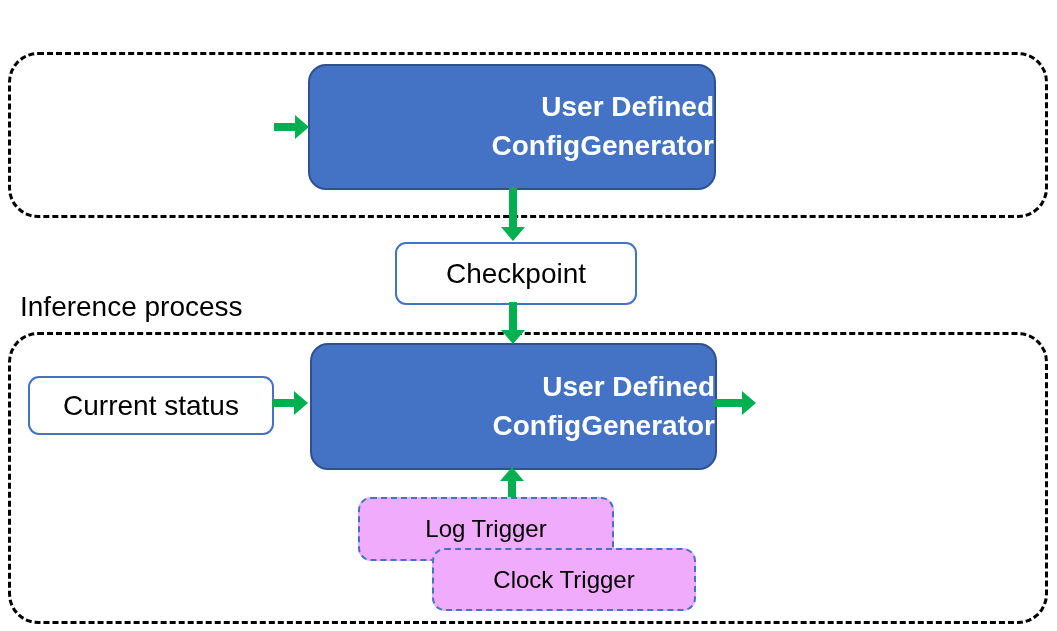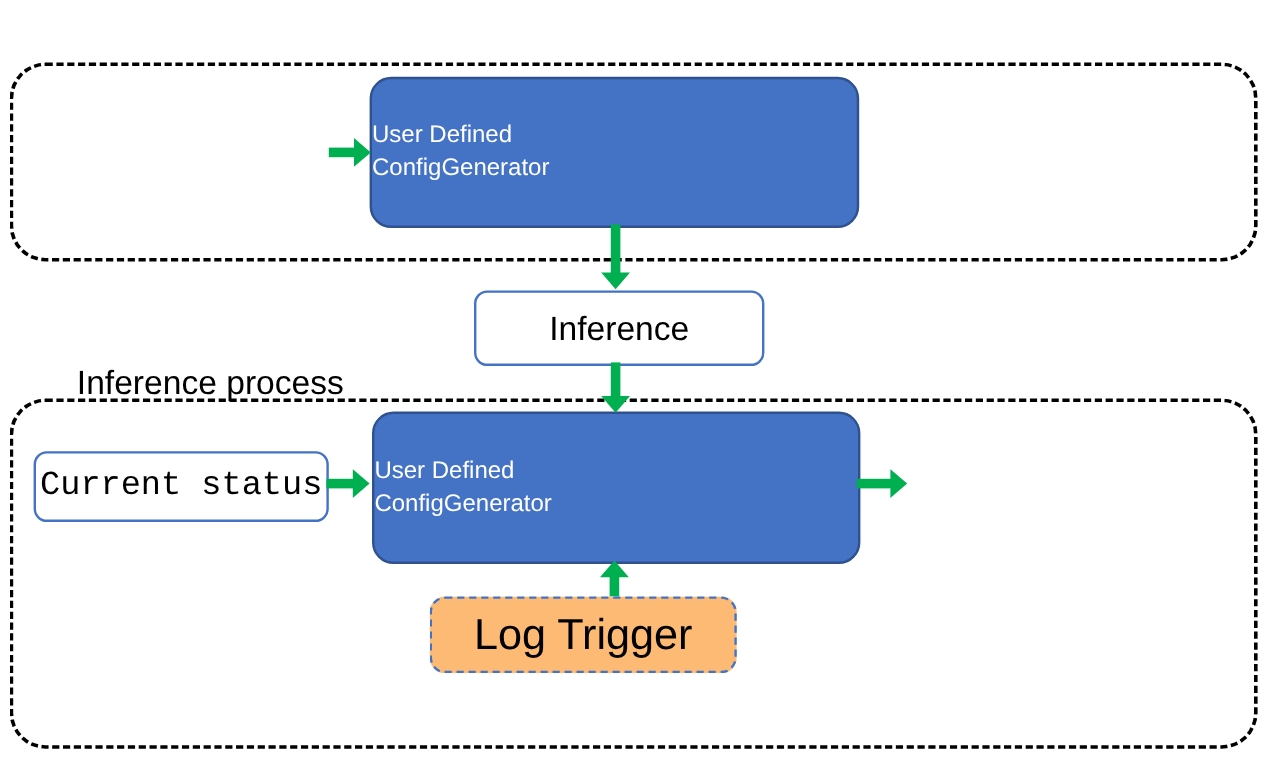--- a/index.html
+++ b/index.html
@@ -22,26 +22,26 @@
   .dashed-container{
     position:absolute;border:3px dashed var(--dash);border-radius:30px;background:transparent;
   }
   .io-box{
     position:absolute;background:#fff;border:2px solid var(--outline);border-radius:11px;
     display:flex;align-items:center;justify-content:center;font-size:28px;white-space:nowrap;
     z-index:3;
   }
   .gen-box{
     position:absolute;background:var(--blue);border:2px solid var(--blue-border);border-radius:18px;
-    display:flex;flex-direction:column;align-items:flex-start;justify-content:center;
-    color:var(--text-light);font-size:20px;line-height:1.38;z-index:2;
+    display:flex;flex-direction:column;align-items:flex-end;justify-content:center;
+    color:var(--text-light);font-size:28px;line-height:1.38;z-index:2;font-weight:bold;
   }
   .trigger-box{
-    position:absolute;background:#fdba74;border:2px dashed var(--outline);border-radius:13px;
-    display:flex;align-items:center;justify-content:center;font-size:36px;white-space:nowrap;
+    position:absolute;background:#f0abfc;border:2px dashed var(--outline);border-radius:13px;
+    display:flex;align-items:center;justify-content:center;font-size:24px;white-space:nowrap;
   }
   .arrow{position:absolute;z-index:5;}
   .arrow .shaft{position:absolute;background:var(--green);}
   .arrow .head{position:absolute;width:0;height:0;}
   
   .arrow.right .shaft{left:0;top:50%;margin-top:-4px;height:8px;right:13px;}
   .arrow.right .head{right:0;top:50%;margin-top:-12px;
     border-top:12px solid transparent;border-bottom:12px solid transparent;border-left:14px solid var(--green);}
   
   .arrow.down .shaft{top:0;left:50%;margin-left:-4px;width:8px;bottom:13px;}
@@ -69,32 +69,32 @@
   <div class="gen-box" style="left:308px;top:64px;width:404px;height:122px;">
     <span>User Defined</span>
     <span>ConfigGenerator</span>
   </div>
 
   <div class="arrow down" style="left:501px;top:187px;width:24px;height:54px;">
     <span class="shaft"></span>
     <span class="head"></span>
   </div>
 
-  <div class="io-box" style="left:395px;top:242px;width:238px;height:59px;">Inference</div>
+  <div class="io-box" style="left:395px;top:242px;width:238px;height:59px;">Checkpoint</div>
 
   <div class="arrow down" style="left:501px;top:302px;width:24px;height:42px;">
     <span class="shaft"></span>
     <span class="head"></span>
   </div>
 
-  <div class="section-label" style="left:20px;top:304px;margin-left:44px;">Inference process</div>
+  <div class="section-label" style="left:20px;top:292px;">Inference process</div>
 
   <div class="dashed-container" style="left:8px;top:332px;width:1034px;height:286px;"></div>
 
-  <div class="io-box" style="left:28px;top:376px;width:242px;height:55px;font-family:Liberation Mono, monospace;">Current status</div>
+  <div class="io-box" style="left:28px;top:376px;width:242px;height:55px;">Current status</div>
 
   <div class="arrow right" style="left:272px;top:390px;width:36px;height:26px;">
     <span class="shaft"></span>
     <span class="head"></span>
   </div>
 
   <div class="gen-box" style="left:310px;top:343px;width:403px;height:123px;">
     <span>User Defined</span>
     <span>ConfigGenerator</span>
   </div>
@@ -105,14 +105,15 @@
   </div>
 
 
   <div class="arrow up" style="left:500px;top:467px;width:24px;height:30px;">
     <span class="shaft"></span>
     <span class="head"></span>
   </div>
 
   <div class="trigger-box" style="left:358px;top:497px;width:252px;height:60px;z-index:6;">Log Trigger</div>
 
+  <div class="trigger-box" style="left:432px;top:548px;width:260px;height:59px;z-index:7;">Clock Trigger</div>
 
 </div>
 
 </body></html>

